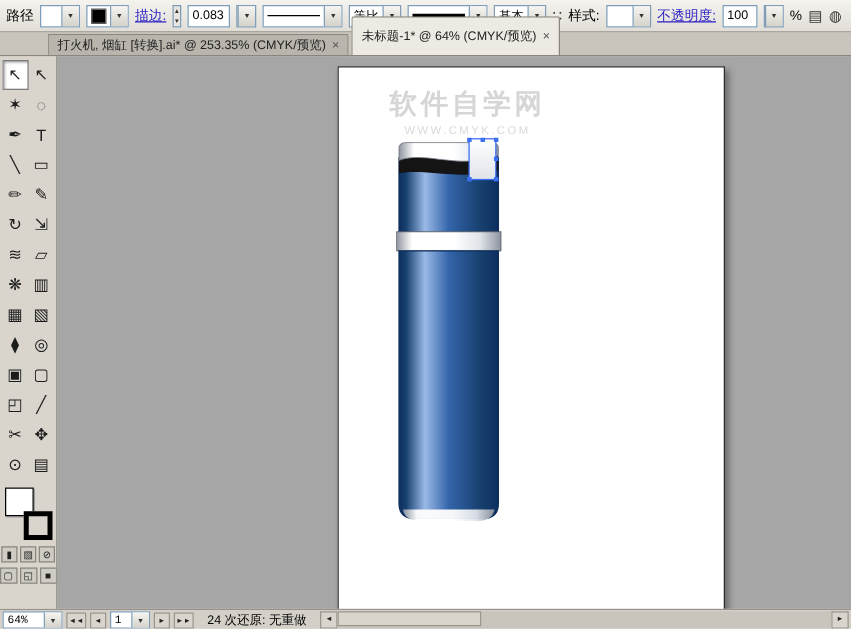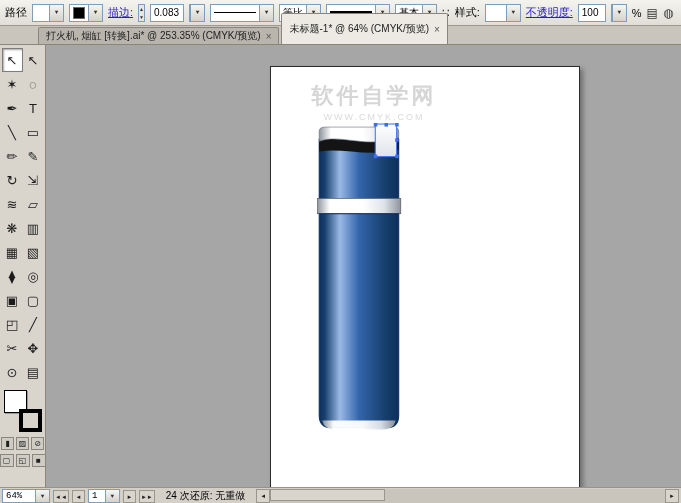--- a/index.html
+++ b/index.html
@@ -53,21 +53,21 @@
   .stroke-swatch { position:absolute; right:2px; bottom:2px; width:23px; height:23px;
                    border:4px solid #000; background:#d9d5cd; }
   .mini-row { display:flex; gap:2px; margin-top:3px; }
   .mini-btn { width:13px; height:13px; border:1px solid #8a867e; background:#cfccc4; font-size:8px;
               display:flex; align-items:center; justify-content:center; color:#222; cursor:pointer; }
   .screen-row { display:flex; gap:2px; margin-top:4px; }
   .screen-btn { width:14px; height:13px; border:1px solid #8a867e; background:#cfccc4; font-size:8px;
                 display:flex; align-items:center; justify-content:center; color:#222; cursor:pointer; }
   
   .canvas { flex:1; position:relative; background:#a6a6a6; overflow:hidden; }
-  .artboard { position:absolute; left:224px; top:21px; width:310px; height:436px; background:#fff;
+  .artboard { position:absolute; left:224px; top:8px; width:310px; height:436px; background:#fff;
               border:1px solid #2b2b2b; box-shadow:3px 3px 5px rgba(0,0,0,.35); }
   .watermark { position:absolute; left:18px; top:14px; width:170px; text-align:center;
                color:#d6d6d6; pointer-events:none; }
   .wm1 { font-size:22px; font-weight:bold; letter-spacing:3px; }
   .wm2 { font-size:9px; letter-spacing:2px; color:#dadada; margin-top:1px; }
   .lighter { position:absolute; left:46px; top:56px; width:88px; height:318px; }
   
   .status-bar { height:16px; background:#d4d0c8; border-top:1px solid #97928a;
                 display:flex; align-items:flex-end; gap:3px; padding:0 2px; font-size:10px; }
   .status-bar .combo { height:14px; }

